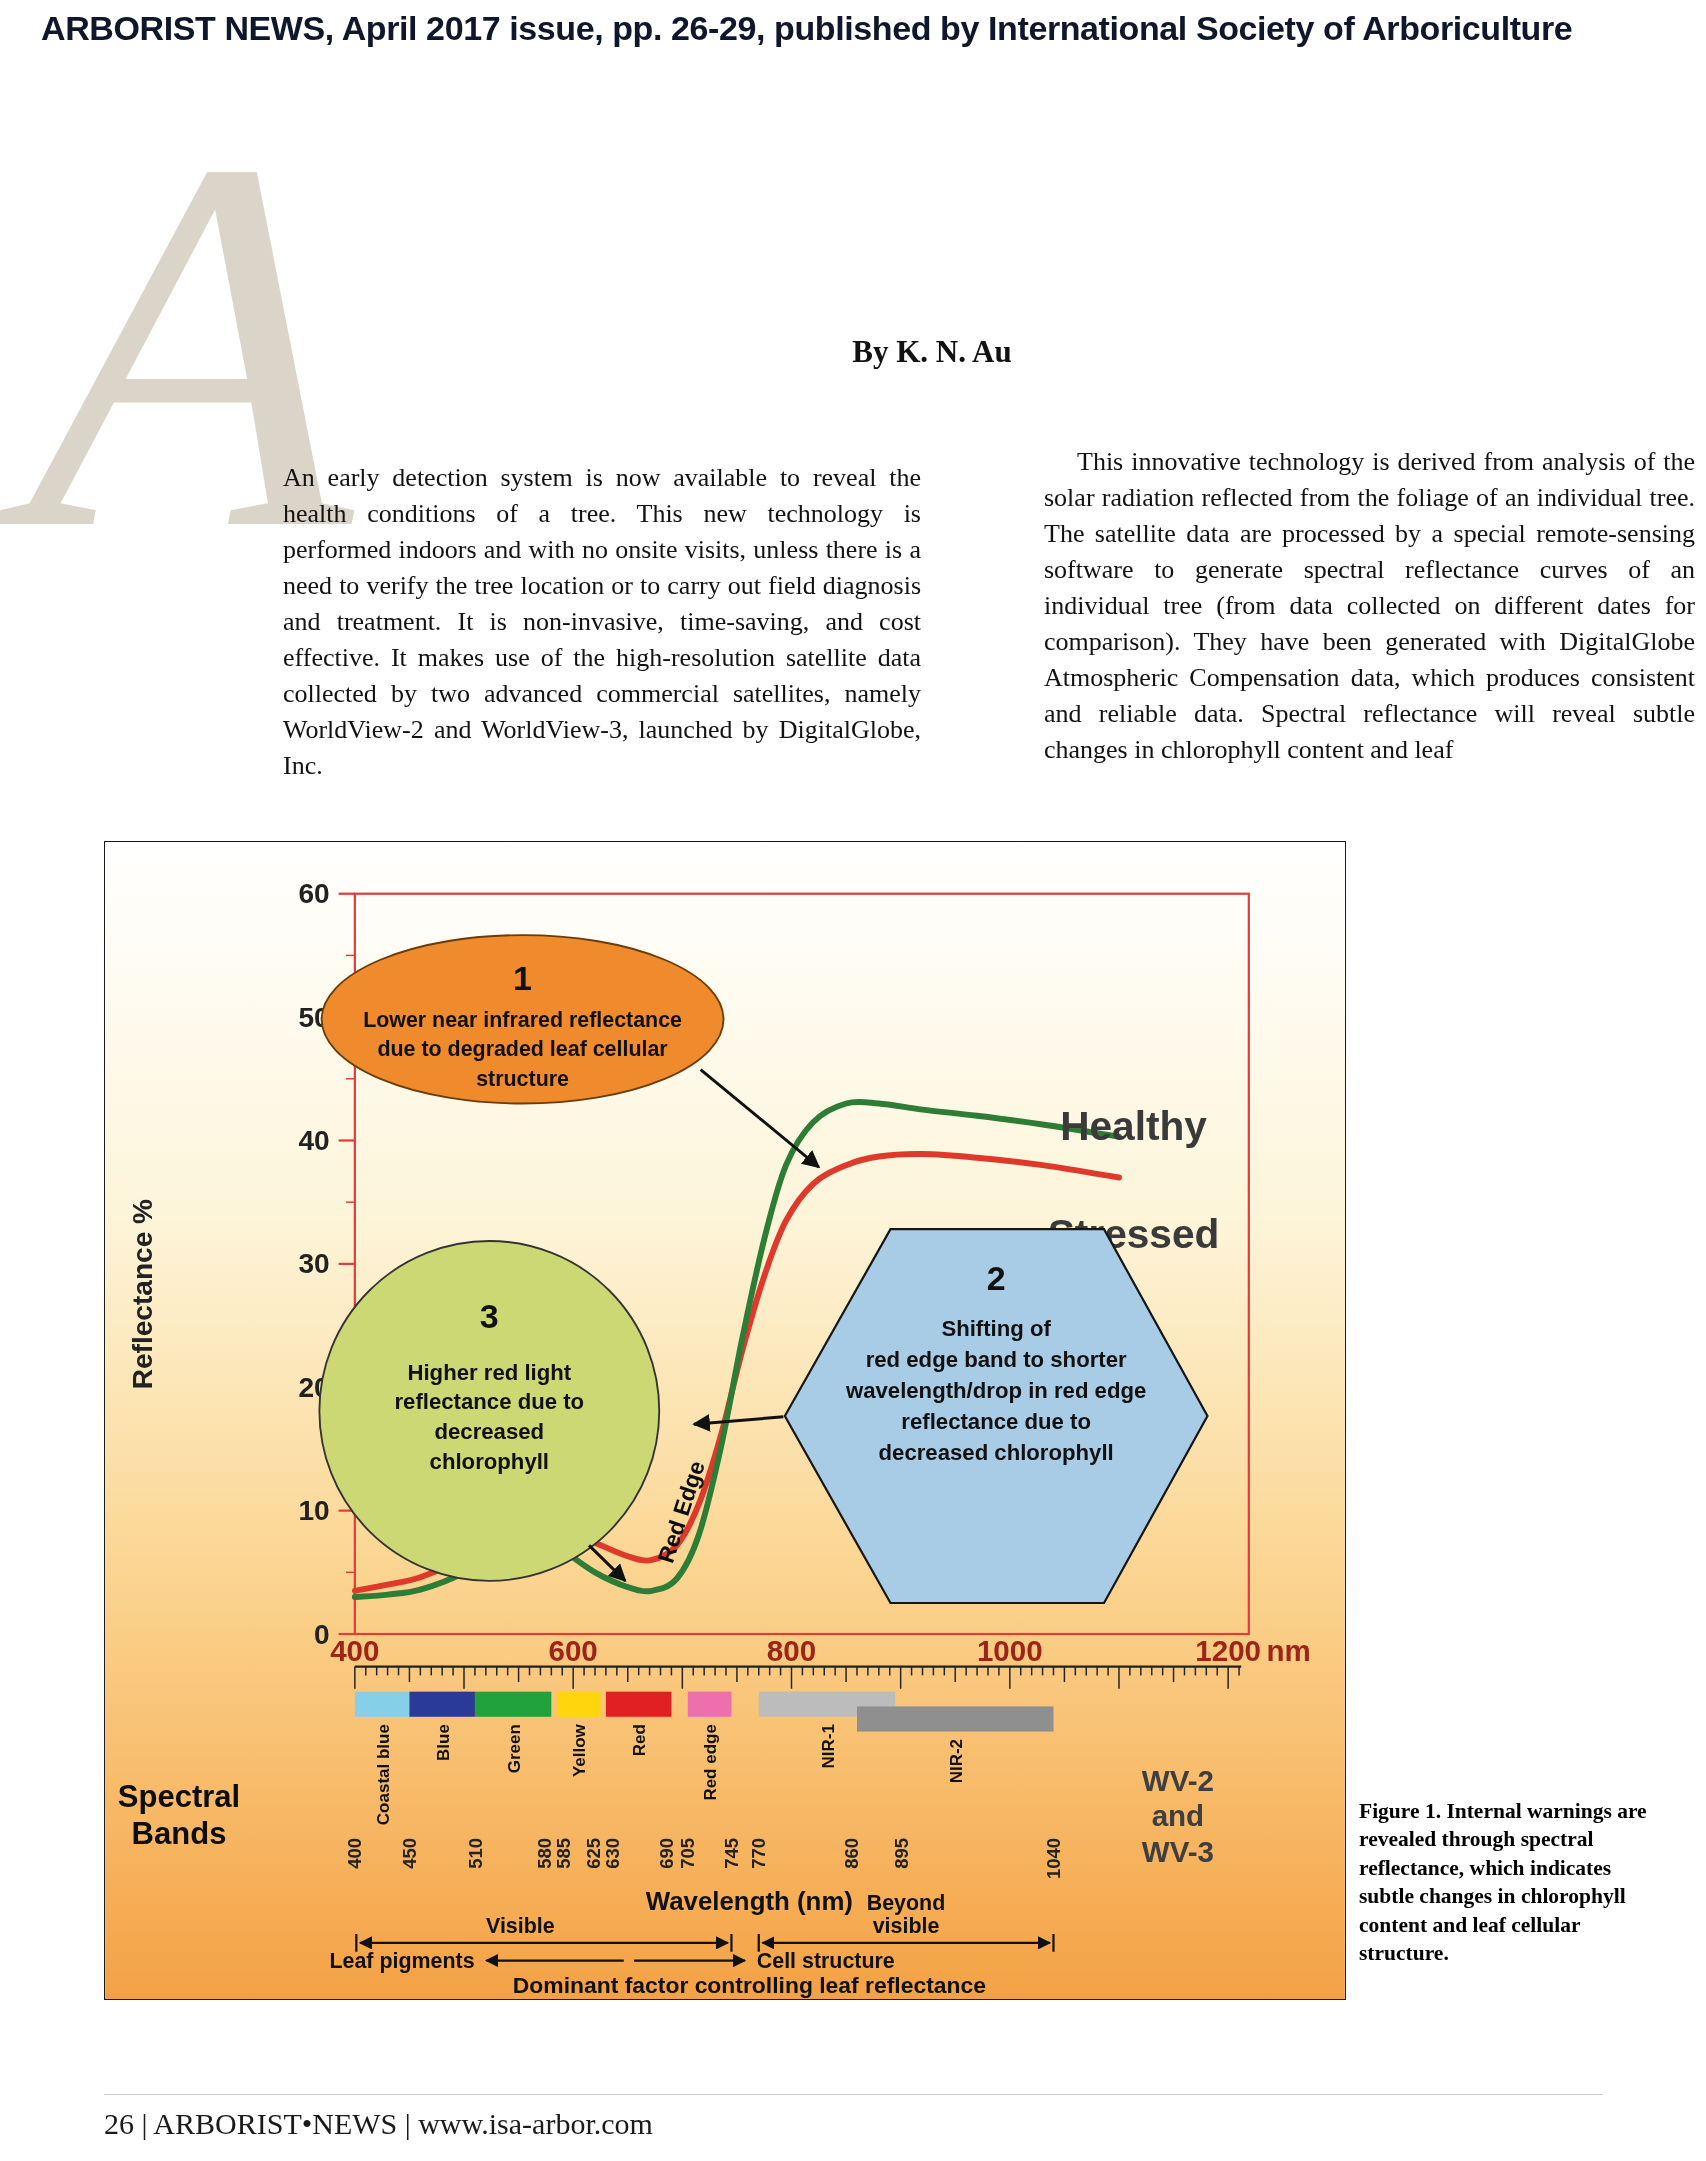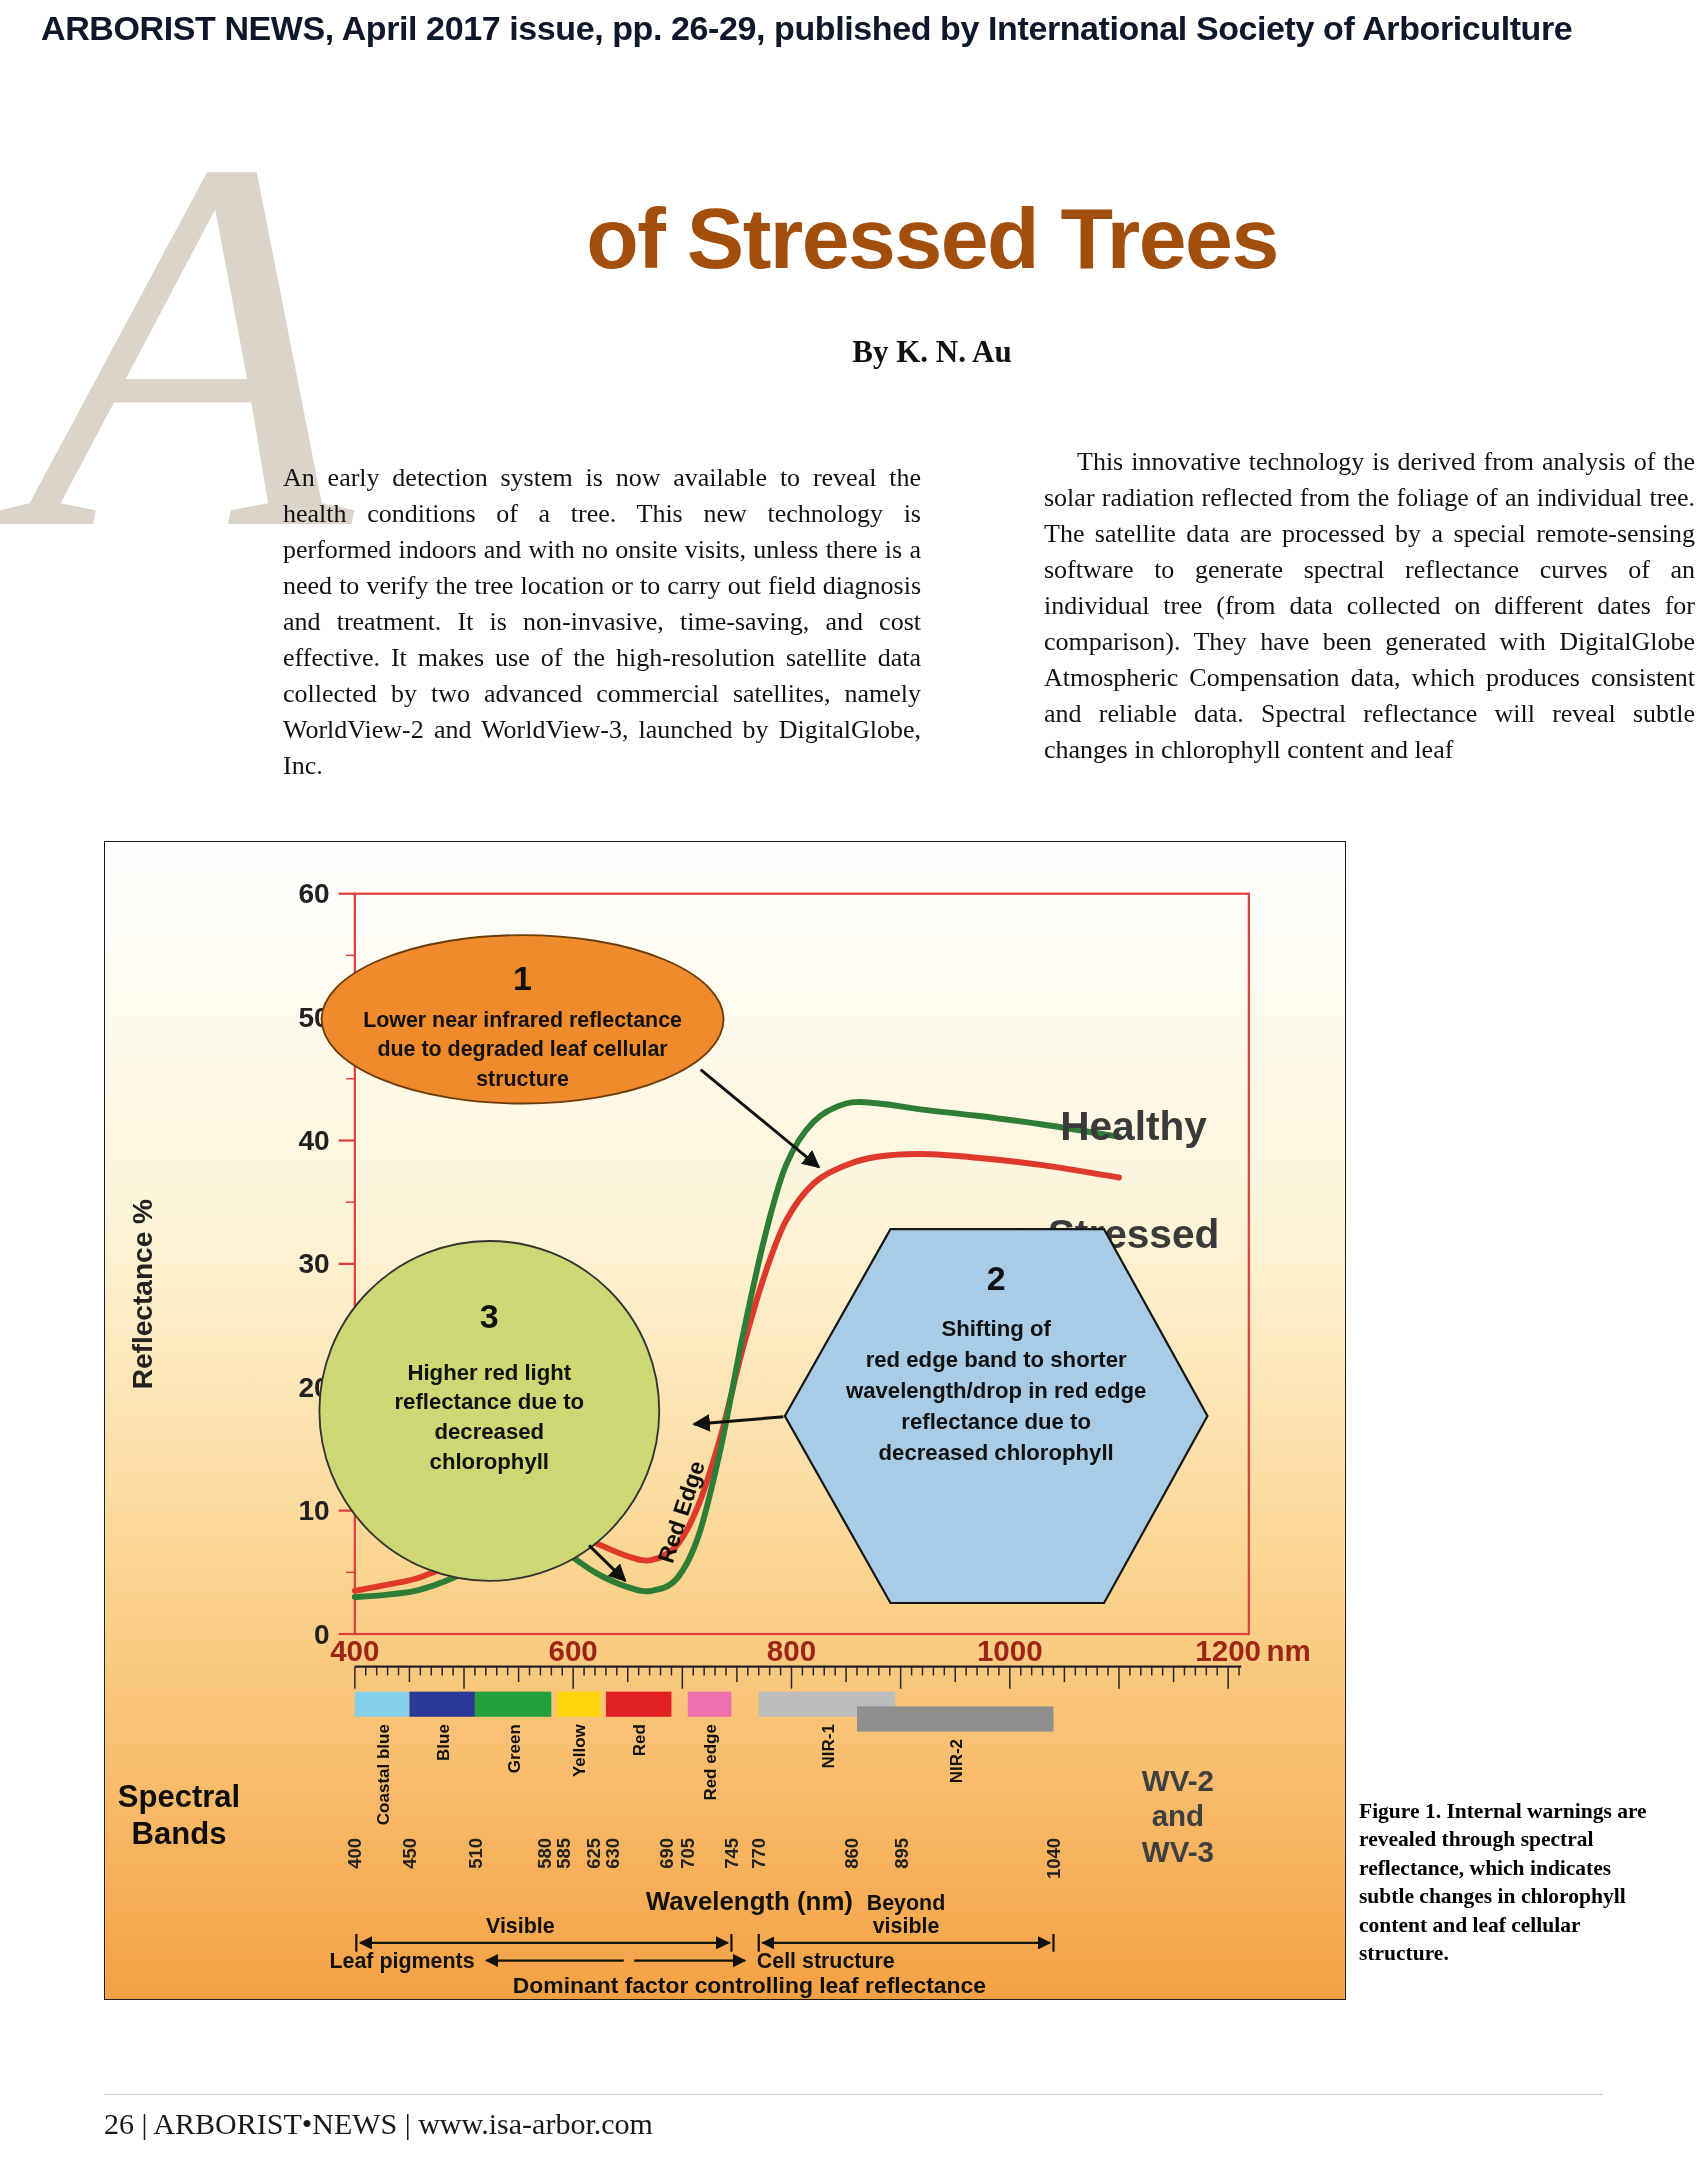--- a/index.html
+++ b/index.html
@@ -49,21 +49,21 @@
     font-size:30px; color:#1a1a1a;
   }
 </style>
 </head>
 <body>
 
 <div class="masthead" style="color: #0f172a;">ARBORIST NEWS, April 2017 issue, pp. 26-29, published by International Society of Arboriculture</div>
 
 <div class="dropcap">A</div>
 
-<h1 class="title" style="color: rgb(162, 78, 13);"><br><span>of Stressed Trees</span></h1>
+<h1 class="title" style="color: rgb(162, 78, 13);"><br></h1>
 
 <div class="byline">By K. N. Au</div>
 
 <p class="bodycol col1">An early detection system is now available to reveal the health conditions of a tree. This new technology is performed indoors and with no onsite visits, unless there is a need to verify the tree location or to carry out field diagnosis and treatment. It is non-invasive, time-saving, and cost effective. It makes use of the high-resolution satellite data collected by two advanced commercial satellites, namely WorldView-2 and WorldView-3, launched by DigitalGlobe, Inc.</p>
 <p class="bodycol col2">This innovative technology is derived from analysis of the solar radiation reflected from the foliage of an individual tree. The satellite data are processed by a special remote-sensing software to generate spectral reflectance curves of an individual tree (from data collected on different dates for comparison). They have been generated with DigitalGlobe Atmospheric Compensation data, which produces consistent and reliable data. Spectral reflectance will reveal subtle changes in chlorophyll content and leaf</p>
 
 <figure class="fig">
   <svg id="chart-svg" viewBox="0 0 1678 1566" xmlns="http://www.w3.org/2000/svg">
       <defs>
         <linearGradient id="bgGrad" x1="0" y1="0" x2="0" y2="1">

